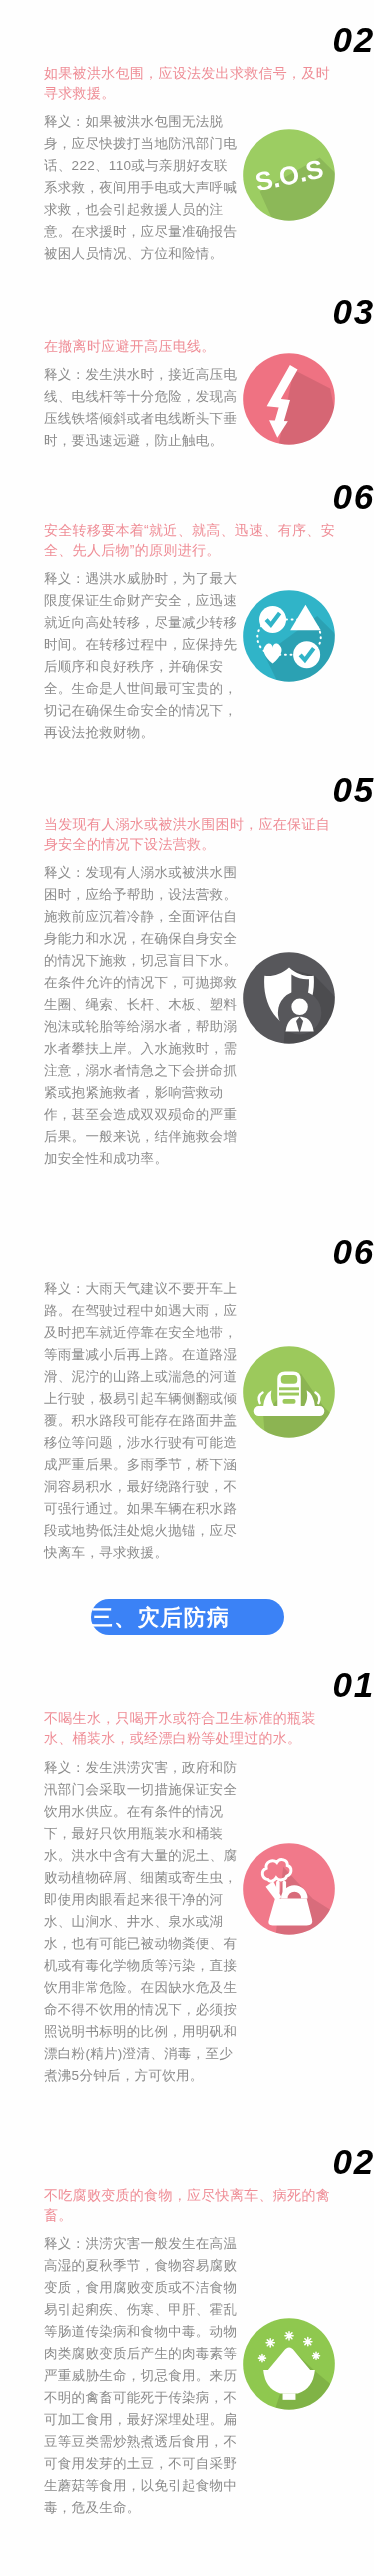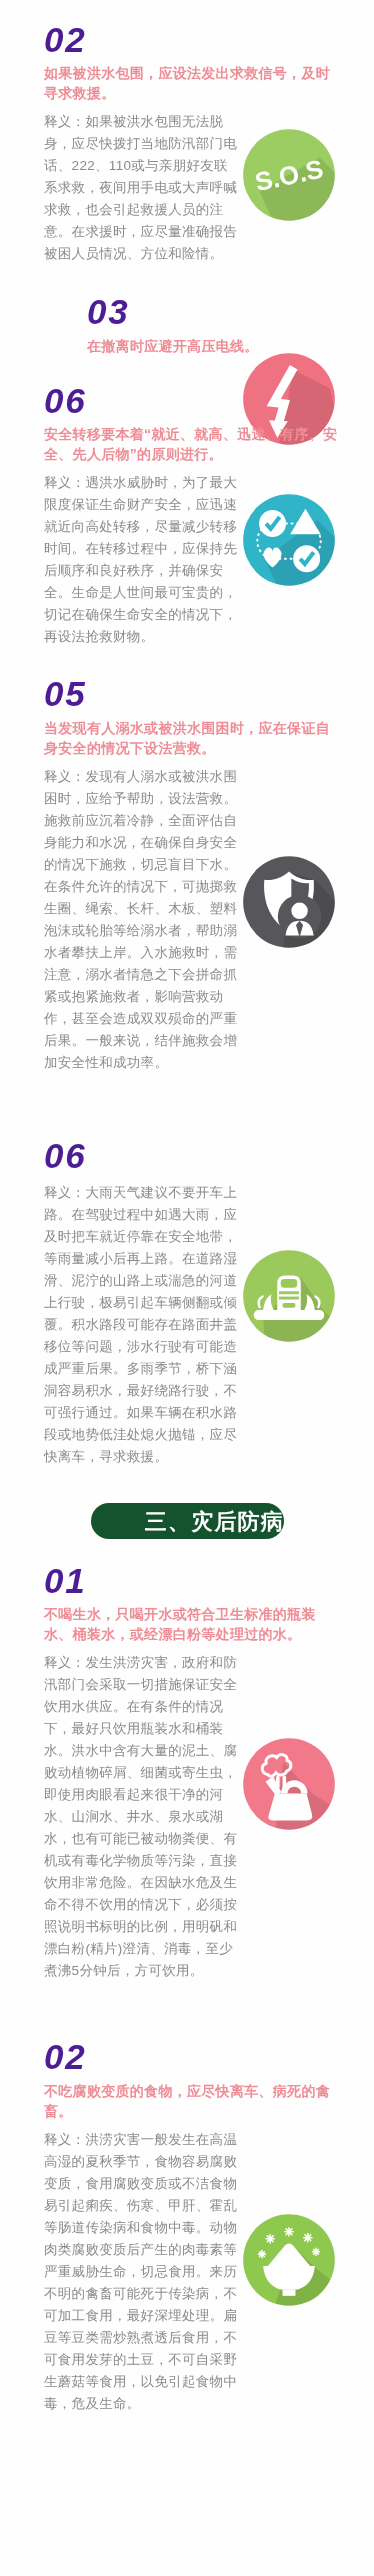--- a/index.html
+++ b/index.html
@@ -7,53 +7,53 @@
     width: 375px; height: 2576px;
     background: #fefefe;
     font-family: "Liberation Sans", "DejaVu Sans", sans-serif;
     overflow: hidden;
   }
   .page { width: 375px; }
   .sec { position: relative; padding-left: 44px; }
   .sec-number {
     font-size: 35px; line-height: 36px;
     font-weight: 800; font-style: italic;
-    color: #4c1d95; letter-spacing: 1.8px;
+    color: #000000; letter-spacing: 1.8px; text-align: right;
   }
   .sec-title {
     width: 300px; margin-top: 5.3px;
     font-size: 14px; line-height: 20px;
-    color: #ef8d96; font-weight: 700;
+    color: #ef8d96; font-weight: 400;
     letter-spacing: 0.3px;
   }
   .sec-bodywrap { position: relative; margin-top: 8.2px; }
   .sec-body {
     width: 197px;
     font-size: 13.5px; line-height: 22px;
     color: #8b8b8b; font-weight: 300;
     letter-spacing: 0.3px;
   }
   .icon-wrap {
     position: absolute; right: 39px; width: 94px; height: 94px;
   }
   .icon-wrap svg { display: block; width: 94px; height: 94px; }
   
   .s0 { margin-top: 22px; }  .s0 .icon-wrap { top: 16.4px; }
-  .s1 { margin-top: 29px; margin-left: 43px; }  .s1 .icon-wrap { top: -11.7px; }
+  .s1 { margin-top: 29px; }  .s1 .icon-wrap { top: -11.7px; }
   .s2 { margin-top: 27px; }  .s2 .icon-wrap { top: 21px; }
   .s3 { margin-top: 28px; }  .s3 .icon-wrap { top: 89px; }
   .s4 { margin-top: 64px; }  .s4 .icon-wrap { top: 67px; }
-  .s5 { margin-top: 24px; }  .s5 .icon-wrap { top: 85px; }
+  .s5 { margin-top: 32px; }  .s5 .icon-wrap { top: 85px; }
   .s6 { margin-top: 57px; }  .s6 .icon-wrap { top: 84px; }
   .banner {
     width: 193px; height: 36px;
     margin: 35px auto 0 auto;
-    background: #14532d; border-radius: 19px;
+    background: #3b82f6; border-radius: 19px;
     color: #ffffff; font-size: 22px; font-weight: bold;
-    text-align: right; line-height: 37px;
+    text-align: left; line-height: 37px;
     letter-spacing: 1.2px;
   }
   .sos-text { font-weight: bold; }
 </style>
 </head>
 <body>
 
 <div class="page">
 
   <div class="sec s0">
@@ -71,20 +71,21 @@
           <text class="sos-text" x="80" y="96" text-anchor="middle" font-size="44" fill="#ffffff" transform="rotate(-12 80 80)">S.O.S</text>
         </svg>
       </div>
     </div>
   </div>
 
   <div class="sec s1">
     <div class="sec-number">03</div>
     <div class="sec-title">在撤离时应避开高压电线。</div>
     <div class="sec-bodywrap">
+      <div class="sec-body">释义：发生洪水时，接近高压电线、电线杆等十分危险，发现高压线铁塔倾斜或者电线断头下垂时，要迅速远避，防止触电。</div>
       <div class="icon-wrap">
         <svg viewBox="0 0 160 160">
           <clipPath id="cp1">
               <circle cx="80" cy="80" r="78"></circle>
             </clipPath>
           <circle cx="80" cy="80" r="78" fill="#ef7282"></circle>
           <path d="M88,30 L150,62 L170,160 L62,160 Z" fill="rgba(0,0,0,0.10)" clip-path="url(#cp1)"></path>
           <path d="M88,26 L54,86 L72,88 L61,126" stroke="#ffffff" stroke-width="15" fill="none"></path>
           <path d="M46,116 L60,146 L78,118 Z" fill="#ffffff"></path>
         </svg>

